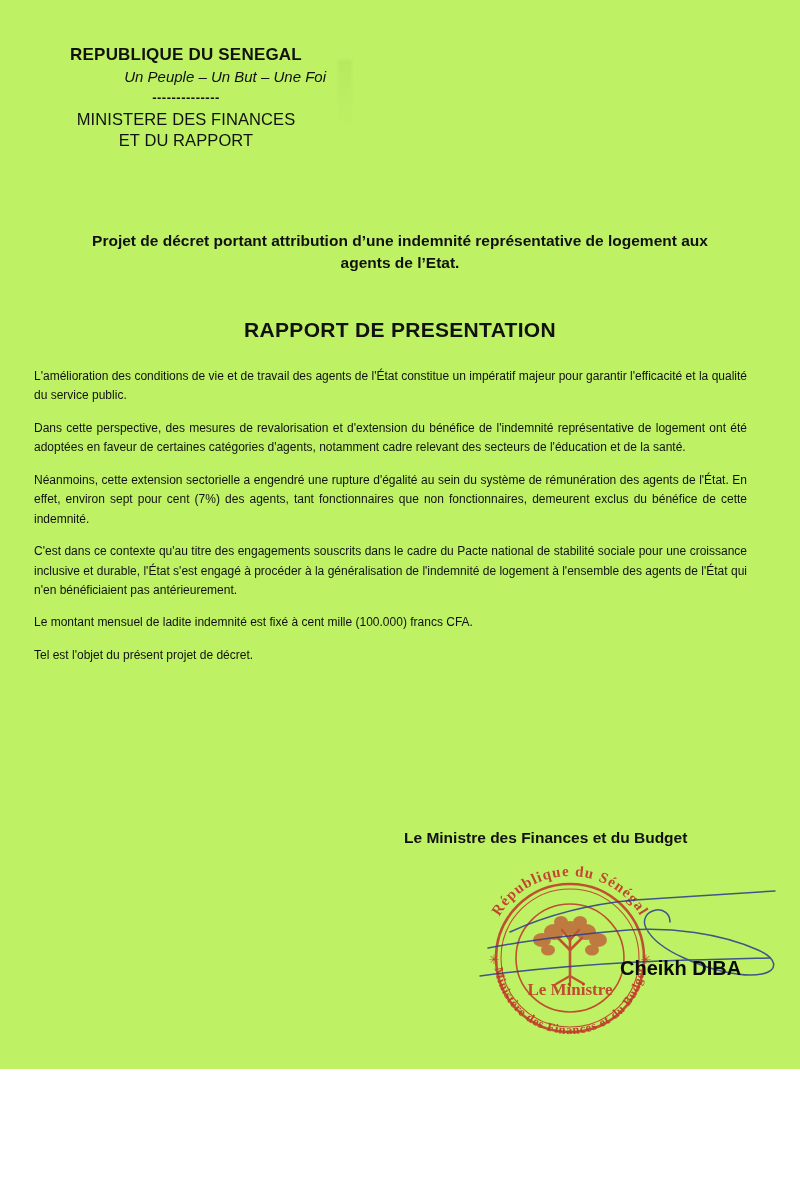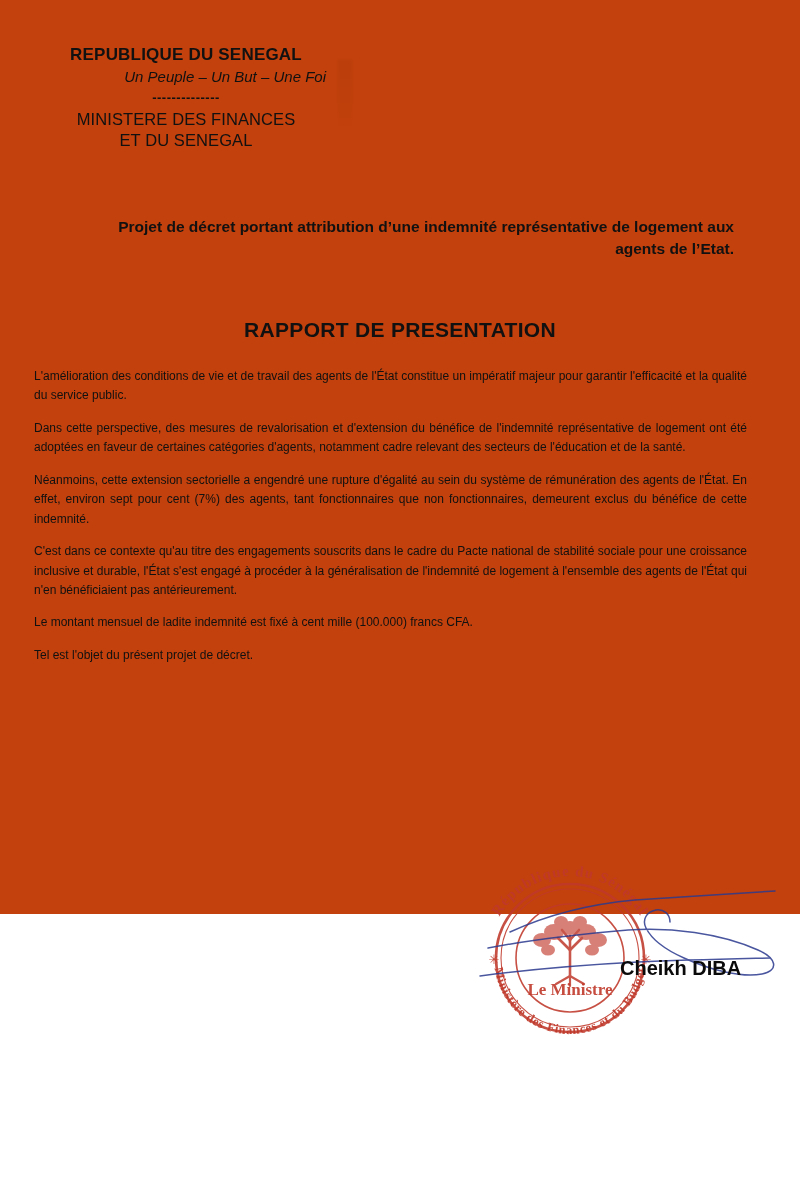--- a/index.html
+++ b/index.html
@@ -12,22 +12,22 @@
     background: #ffffff;
     font-family: "Liberation Sans", sans-serif;
     color: #111111;
     position: relative;
     overflow: hidden;
   }
 
   .page {
     position: relative;
     width: 800px;
-    height: 914px;
-    background: #c2410c;
+    height: 1069px;
+    background: #bef264;
   }
 
   
   .letterhead {
     position: absolute;
     left: 46px;
     top: 44px;
     width: 280px;
     text-align: center;
   }
@@ -59,23 +59,23 @@
     font-weight: normal;
     line-height: 1.28;
     margin-top: 4px;
     letter-spacing: 0.1px;
   }
 
   
   .doc-title {
     position: absolute;
     left: 66px;
-    top: 216px;
+    top: 230px;
     width: 668px;
-    text-align: right;
+    text-align: center;
     font-size: 15.5px;
     font-weight: bold;
     line-height: 1.45;
   }
 
   .section-heading {
     position: absolute;
     left: 66px;
     top: 318px;
     width: 668px;
@@ -152,36 +152,37 @@
 
 <div class="page">
 
   <div class="scan-artifact"></div>
 
   <div class="letterhead">
     <div class="lh-line1">REPUBLIQUE DU SENEGAL</div>
     <div class="lh-motto">Un Peuple – Un But – Une Foi</div>
     <div class="lh-dashes">--------------</div>
     <div class="lh-ministry">MINISTERE DES FINANCES</div>
-    <div class="lh-ministry" style="margin-top:0;">ET DU SENEGAL</div>
+    <div class="lh-ministry" style="margin-top:0;">ET DU RAPPORT</div>
   </div>
 
   <div class="doc-title">Projet de décret portant attribution d’une indemnité représentative de logement aux agents de l’Etat.</div>
 
   <div class="section-heading">RAPPORT DE PRESENTATION</div>
 
   <div class="body-text">
     <p class="para">L'amélioration des conditions de vie et de travail des agents de l'État constitue un impératif majeur pour garantir l'efficacité et la qualité du service public.</p>
     <p class="para">Dans cette perspective, des mesures de revalorisation et d'extension du bénéfice de l'indemnité représentative de logement ont été adoptées en faveur de certaines catégories d'agents, notamment cadre relevant des secteurs de l'éducation et de la santé.</p>
     <p class="para">Néanmoins, cette extension sectorielle a engendré une rupture d'égalité au sein du système de rémunération des agents de l'État. En effet, environ sept pour cent (7%) des agents, tant fonctionnaires que non fonctionnaires, demeurent exclus du bénéfice de cette indemnité.</p>
     <p class="para">C'est dans ce contexte qu'au titre des engagements souscrits dans le cadre du Pacte national de stabilité sociale pour une croissance inclusive et durable, l'État s'est engagé à procéder à la généralisation de l'indemnité de logement à l'ensemble des agents de l'État qui n'en bénéficiaient pas antérieurement.</p>
     <p class="para no-justify">Le montant mensuel de ladite indemnité est fixé à cent mille (100.000) francs CFA.</p>
     <p class="para no-justify">Tel est l'objet du présent projet de décret.</p>
   </div>
 
+  <div class="sign-title">Le Ministre des Finances et du Budget</div>
 
   <div class="signature-area">
     <svg width="330" height="180" viewBox="0 0 330 180" xmlns="http://www.w3.org/2000/svg">
       <defs>
         <path id="arcTop" d="M 18,100 A 82,82 0 0 1 182,100" fill="none"></path>
         <path id="arcBottom" d="M 24,100 A 76,76 0 0 0 176,100" fill="none"></path>
       </defs>
 
       <g opacity="0.88">
         <circle cx="100" cy="100" r="74" fill="none" stroke="#c0392b" stroke-width="2.6"></circle>

